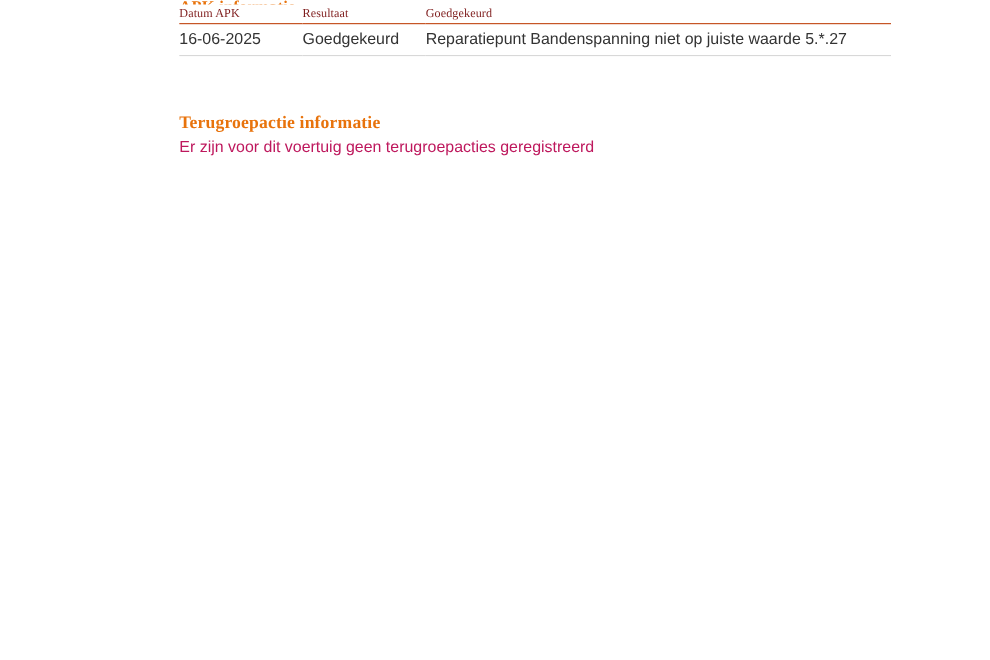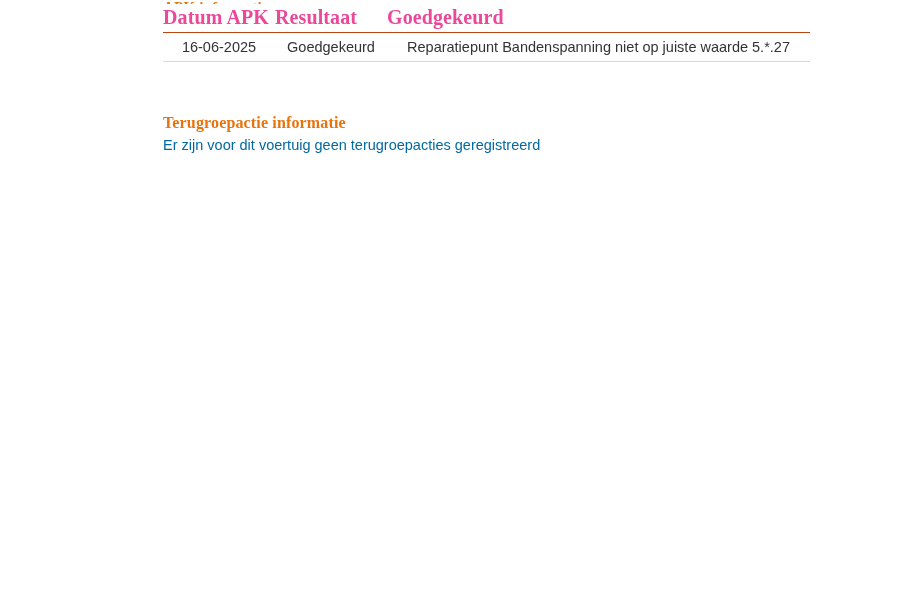--- a/index.html
+++ b/index.html
@@ -33,60 +33,59 @@
     line-height: 15px;
     margin: 0;
   }
   table.apk {
     border-collapse: collapse;
     width: 647px;
     margin-top: 2px;
   }
   table.apk th {
     font-family: "Liberation Serif", serif;
-    font-weight: bold;
-    font-size: 20px;
-    color: #ec4899;
+    font-weight: normal;
+    font-size: 11px;
+    color: #7f1d1d;
     text-align: left;
     padding: 0 0 3px 0;
     vertical-align: bottom;
     letter-spacing: 0.1px;
   }
   table.apk thead tr {
     border-bottom: 1.6px solid #c0440f;
   }
   table.apk td {
     font-family: "Liberation Sans", sans-serif;
     font-size: 14.5px;
     color: #333333;
     padding: 6px 0 6px 0;
     vertical-align: top;
     border-bottom: 1px solid #d8d8d8;
-    text-align: center;
   }
   .col-date  { width: 112px; }
   .col-res   { width: 112px; }
   .col-rem   { width: 423px; }
 
   
   .recall {
     margin-top: 52px;
   }
   .recall-title {
     font-family: "Liberation Serif", serif;
     font-weight: bold;
     font-size: 16px;
     color: #e8730c;
     letter-spacing: 0.15px;
     margin: 0 0 5px 0;
   }
   .recall-text {
     font-family: "Liberation Sans", sans-serif;
     font-size: 14.5px;
-    color: #0369a1;
+    color: #be185d;
     margin: 0;
   }
 </style>
 </head>
 <body>
 
 <div class="page">
 
   <div class="section-heading-clipped">APK informatie</div>
 

